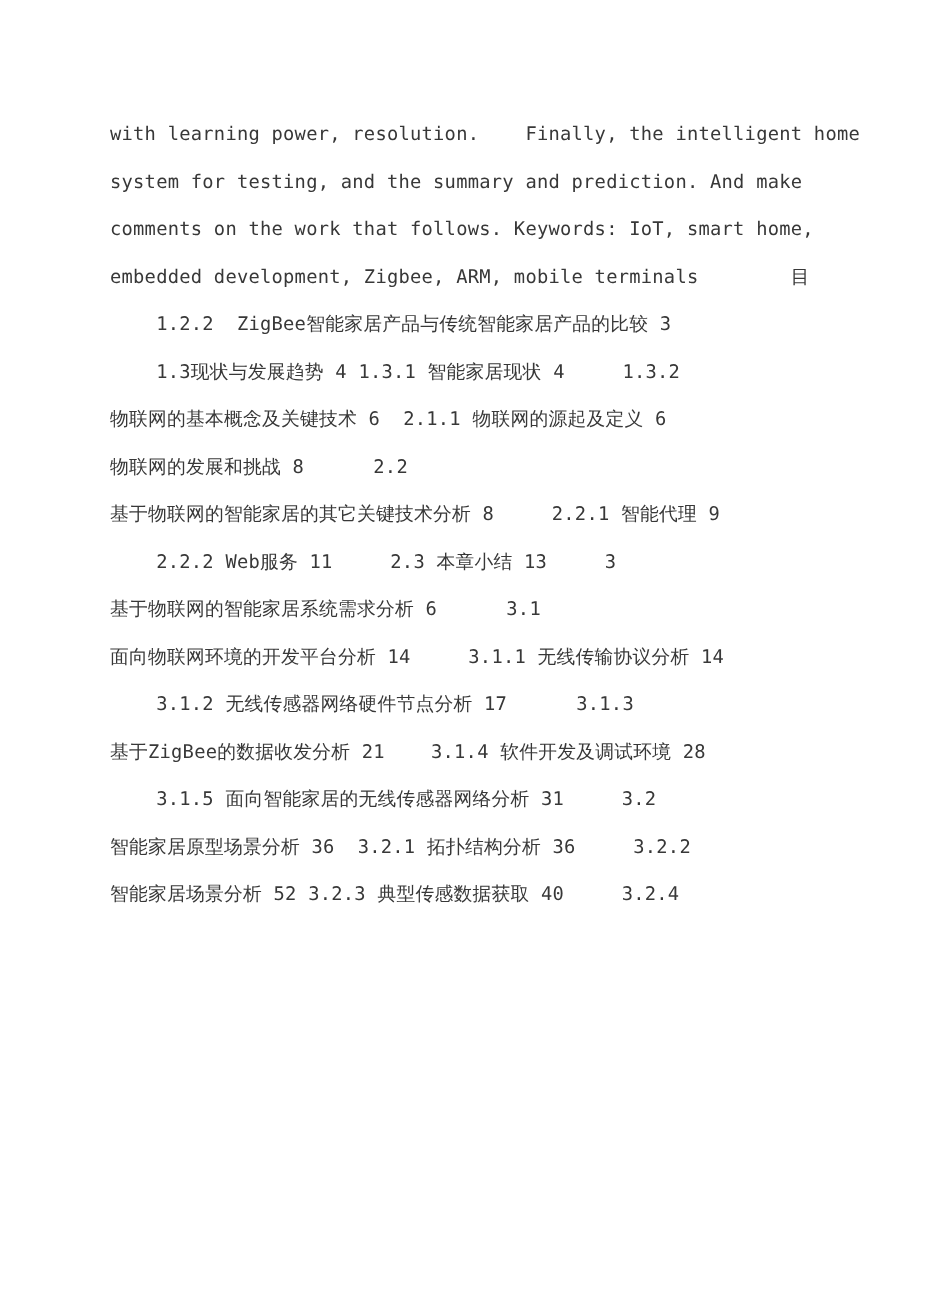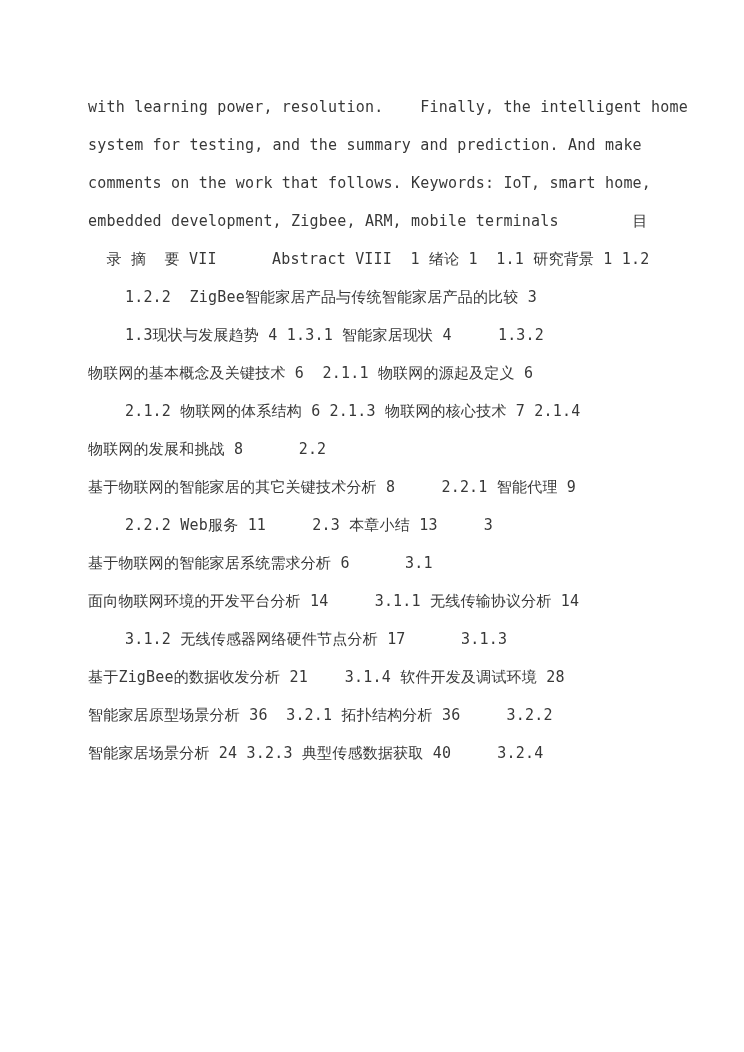--- a/index.html
+++ b/index.html
@@ -35,27 +35,26 @@
   }
 </style>
 </head>
 <body>
 
 <div class="page">
   <div class="toc-line">with learning power, resolution.    Finally, the intelligent home</div>
   <div class="toc-line">system for testing, and the summary and prediction. And make</div>
   <div class="toc-line">comments on the work that follows. Keywords: IoT, smart home,</div>
   <div class="toc-line">embedded development, Zigbee, ARM, mobile terminals        目</div>
-  <div class="toc-line">  录 摘  要 VII      Abstract VIII  1 绪论 1  1.1 研究背景 1 1.2</div>
   <div class="toc-line">    1.2.2  ZigBee智能家居产品与传统智能家居产品的比较 3</div>
   <div class="toc-line">    1.3现状与发展趋势 4 1.3.1 智能家居现状 4     1.3.2</div>
   <div class="toc-line">物联网的基本概念及关键技术 6  2.1.1 物联网的源起及定义 6</div>
-  <div class="toc-line">    2.1.2 物联网的体系结构 6 2.1.3 物联网的核心技术 7 2.1.4</div>
   <div class="toc-line">物联网的发展和挑战 8      2.2</div>
   <div class="toc-line">基于物联网的智能家居的其它关键技术分析 8     2.2.1 智能代理 9</div>
   <div class="toc-line">    2.2.2 Web服务 11     2.3 本章小结 13     3</div>
   <div class="toc-line">基于物联网的智能家居系统需求分析 6      3.1</div>
   <div class="toc-line">面向物联网环境的开发平台分析 14     3.1.1 无线传输协议分析 14</div>
   <div class="toc-line">    3.1.2 无线传感器网络硬件节点分析 17      3.1.3</div>
   <div class="toc-line">基于ZigBee的数据收发分析 21    3.1.4 软件开发及调试环境 28</div>
+  <div class="toc-line">    3.1.5 面向智能家居的无线传感器网络分析 31     3.2</div>
   <div class="toc-line">智能家居原型场景分析 36  3.2.1 拓扑结构分析 36     3.2.2</div>
-  <div class="toc-line">智能家居场景分析 24 3.2.3 典型传感数据获取 40     3.2.4</div>
+  <div class="toc-line">智能家居场景分析 52 3.2.3 典型传感数据获取 40     3.2.4</div>
 </div>
 
 </body></html>

